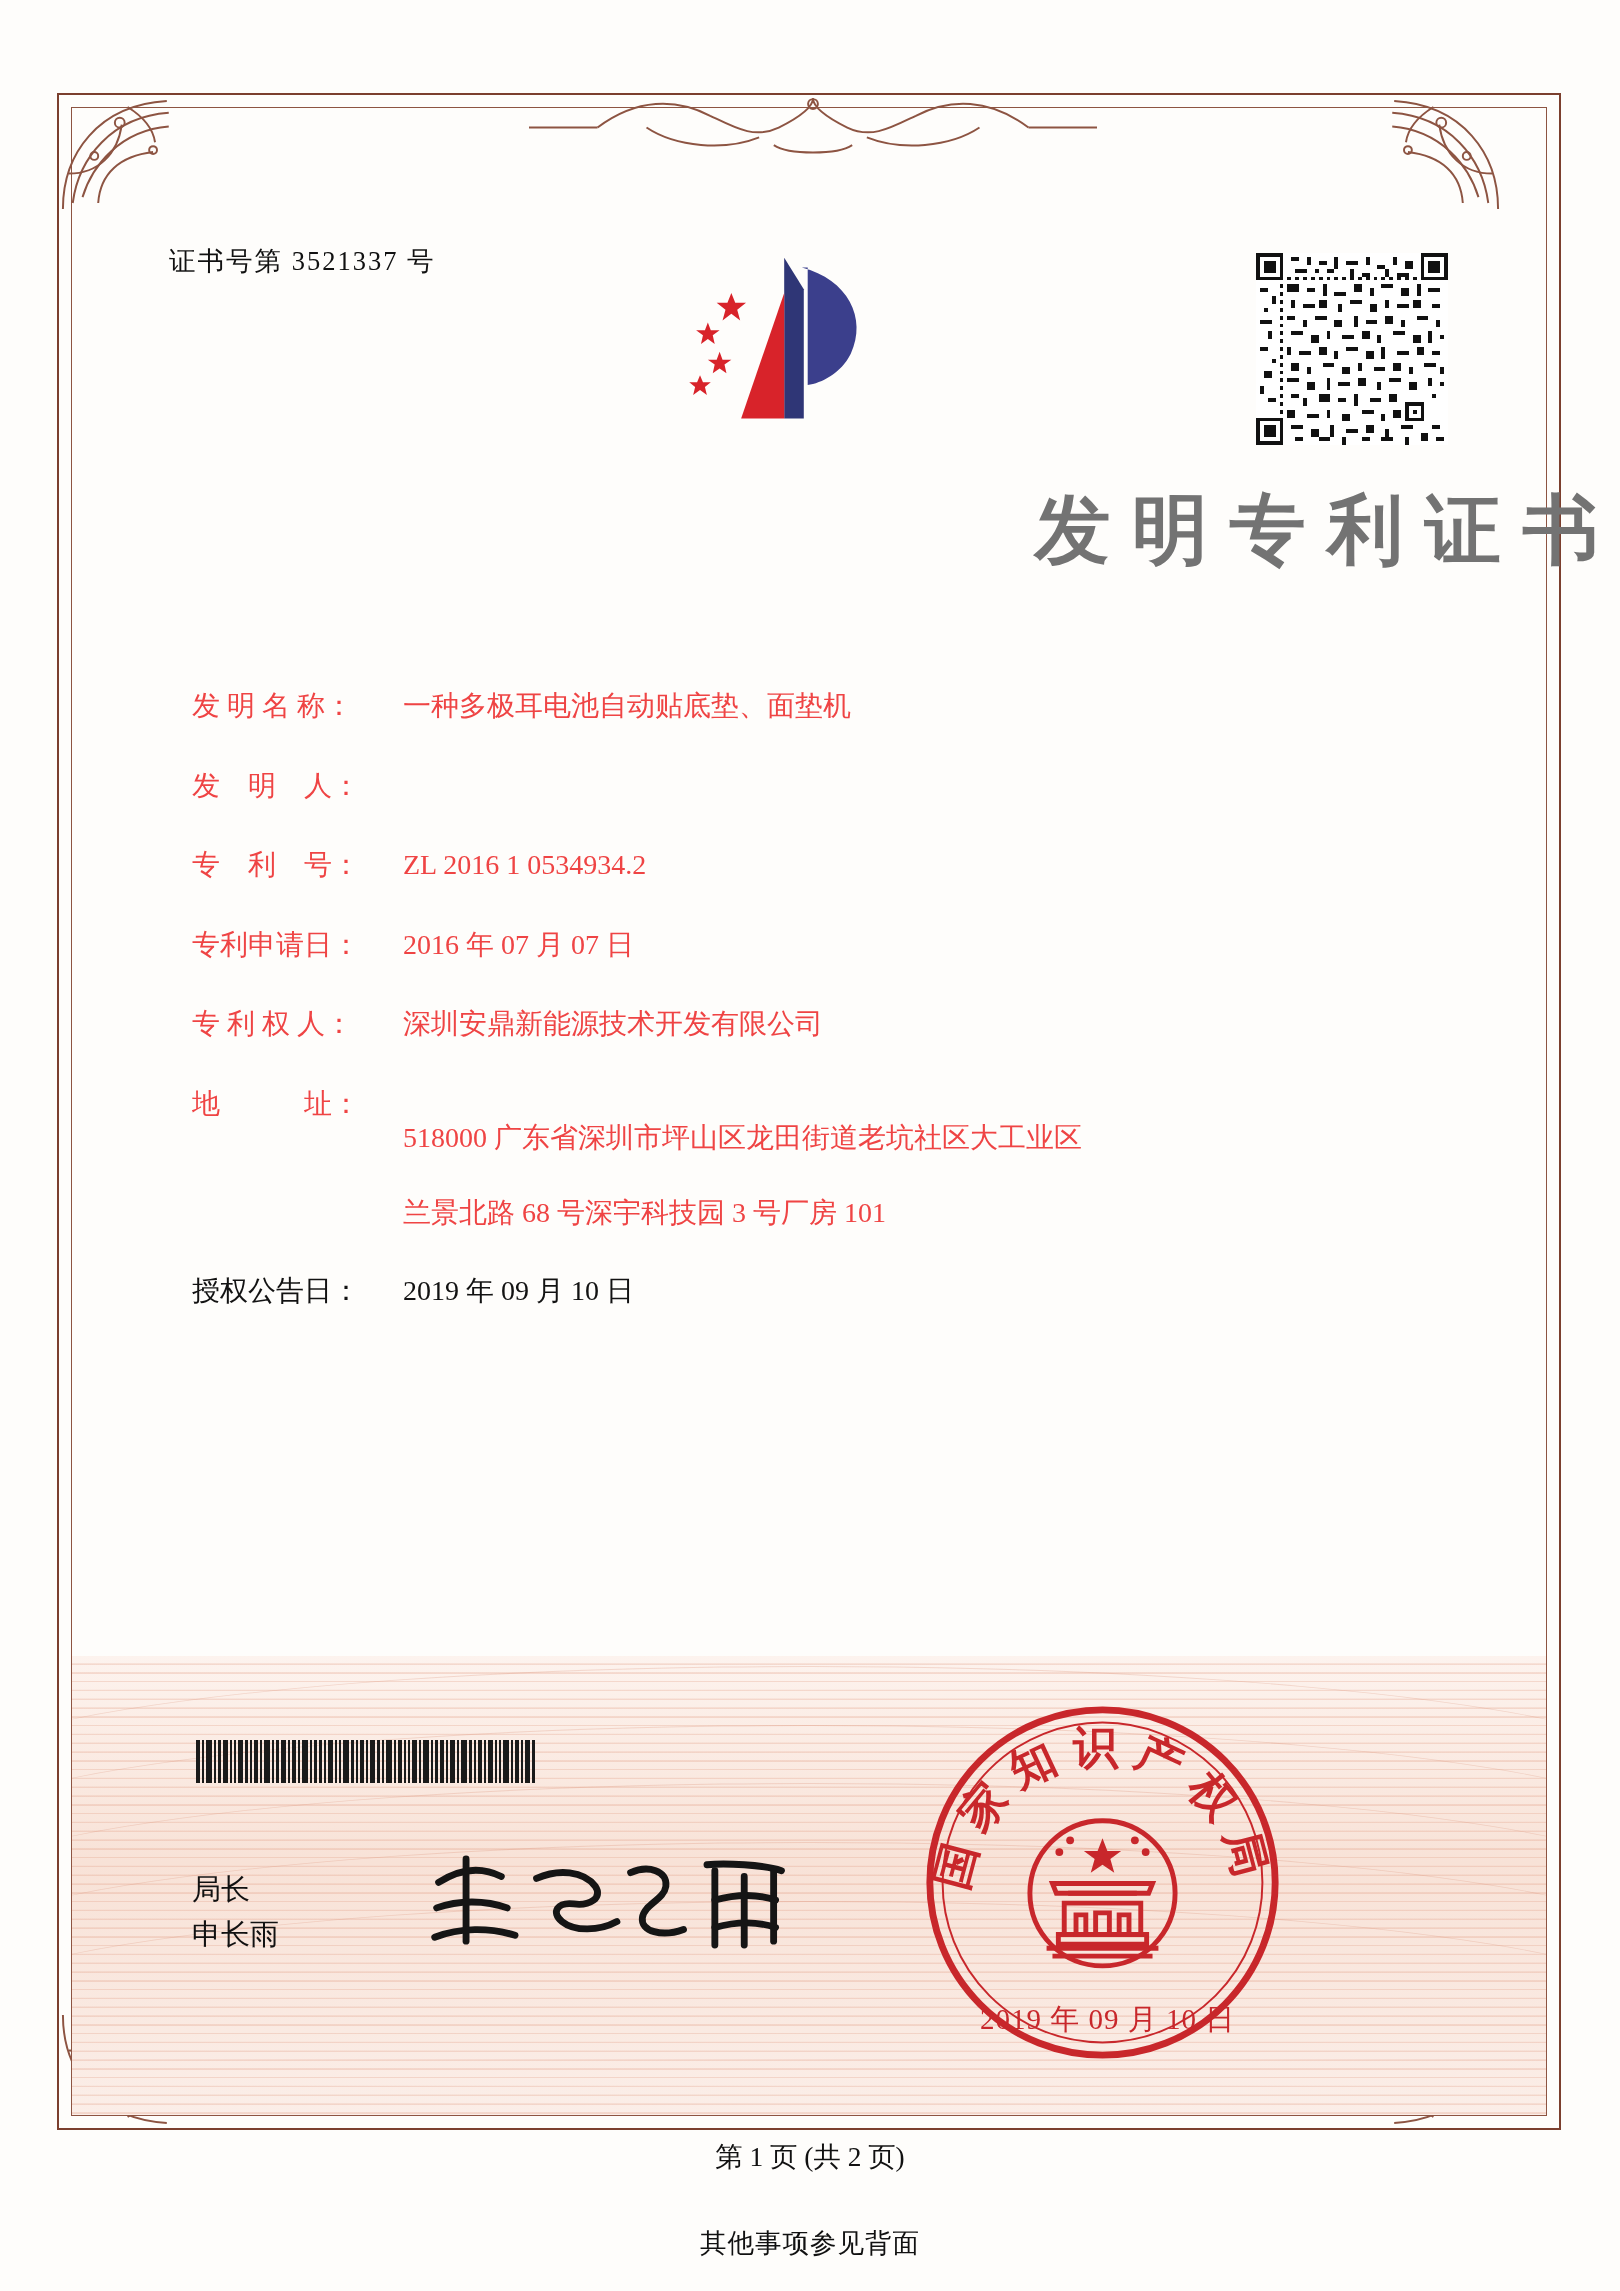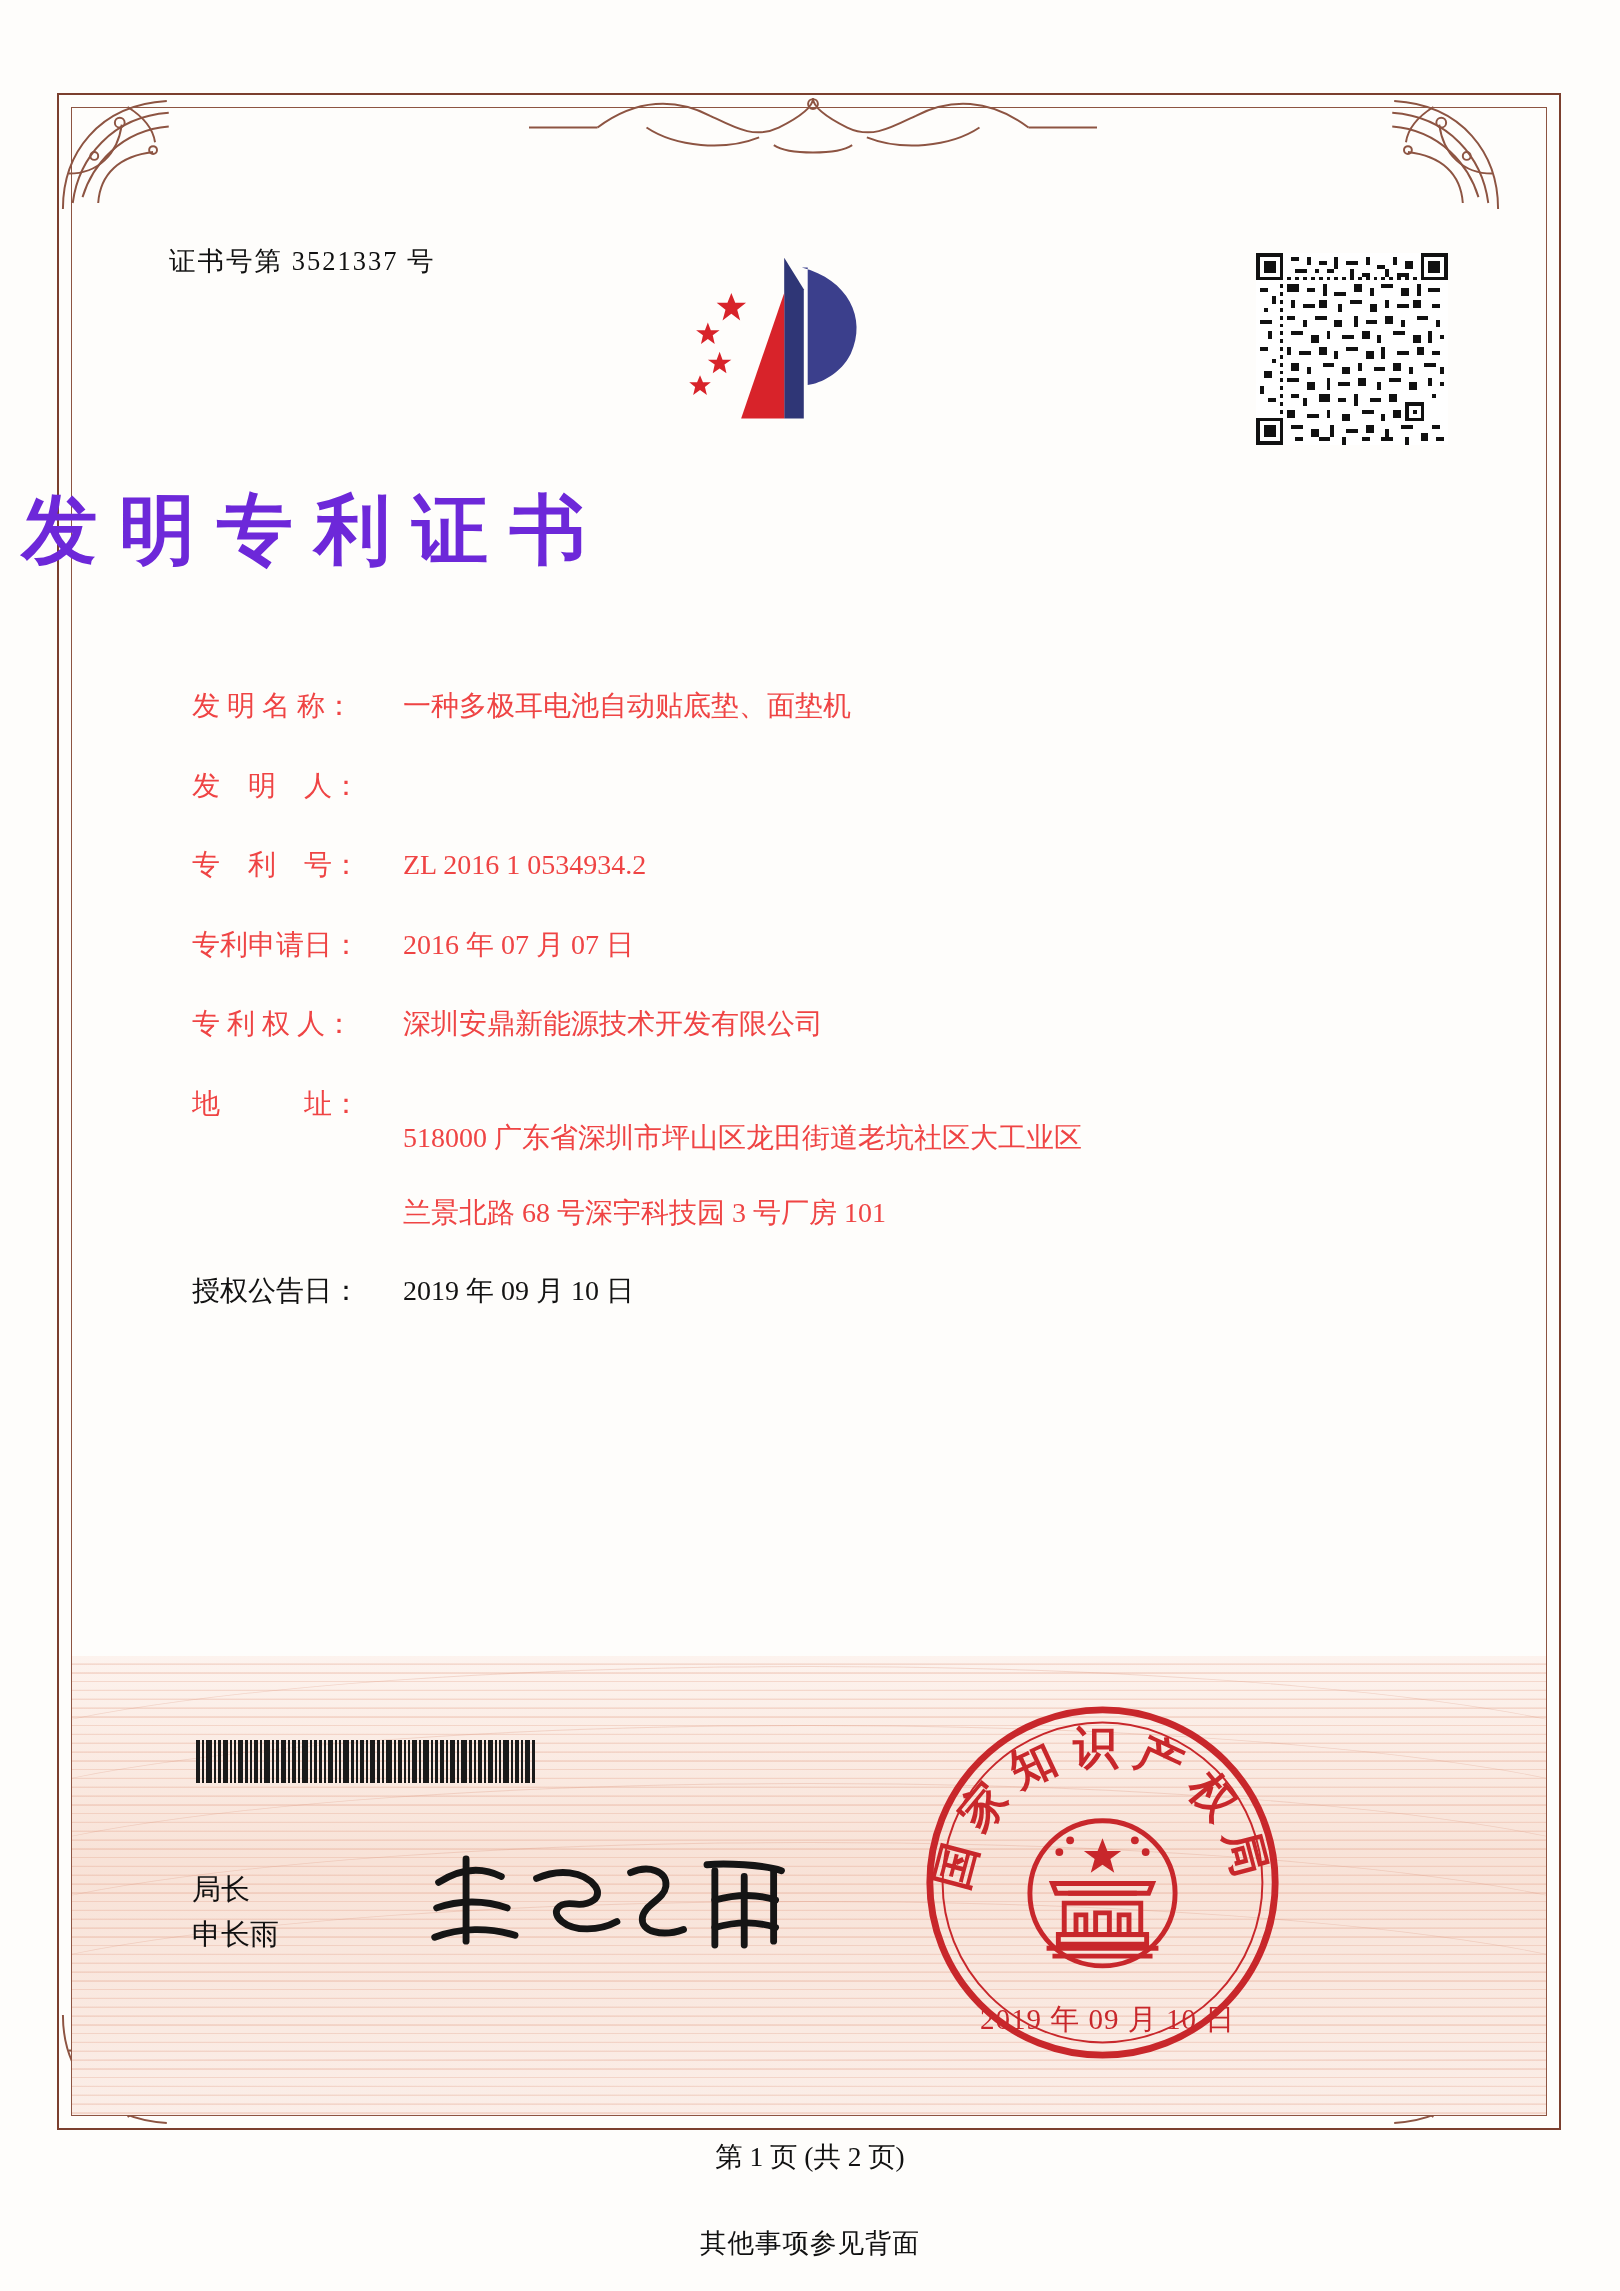--- a/index.html
+++ b/index.html
@@ -78,25 +78,25 @@
 
   .qr {
     position: absolute;
     right: 172px; top: 253px;
     width: 192px; height: 192px;
   }
 
   .main-title {
     position: absolute;
     left: 0; right: 0; top: 480px;
-    text-align: left;
+    text-align: right;
     font-size: 76px;
     letter-spacing: 21.6px;
     font-weight: bold;
-    color: #6d28d9;
+    color: #737373;
     font-family: "DejaVu Serif", "Liberation Serif", serif;
     text-indent: 21.6px;
   }
 
   
   .fields {
     position: absolute;
     left: 192px; top: 686px;
     width: 1235px;
   }

